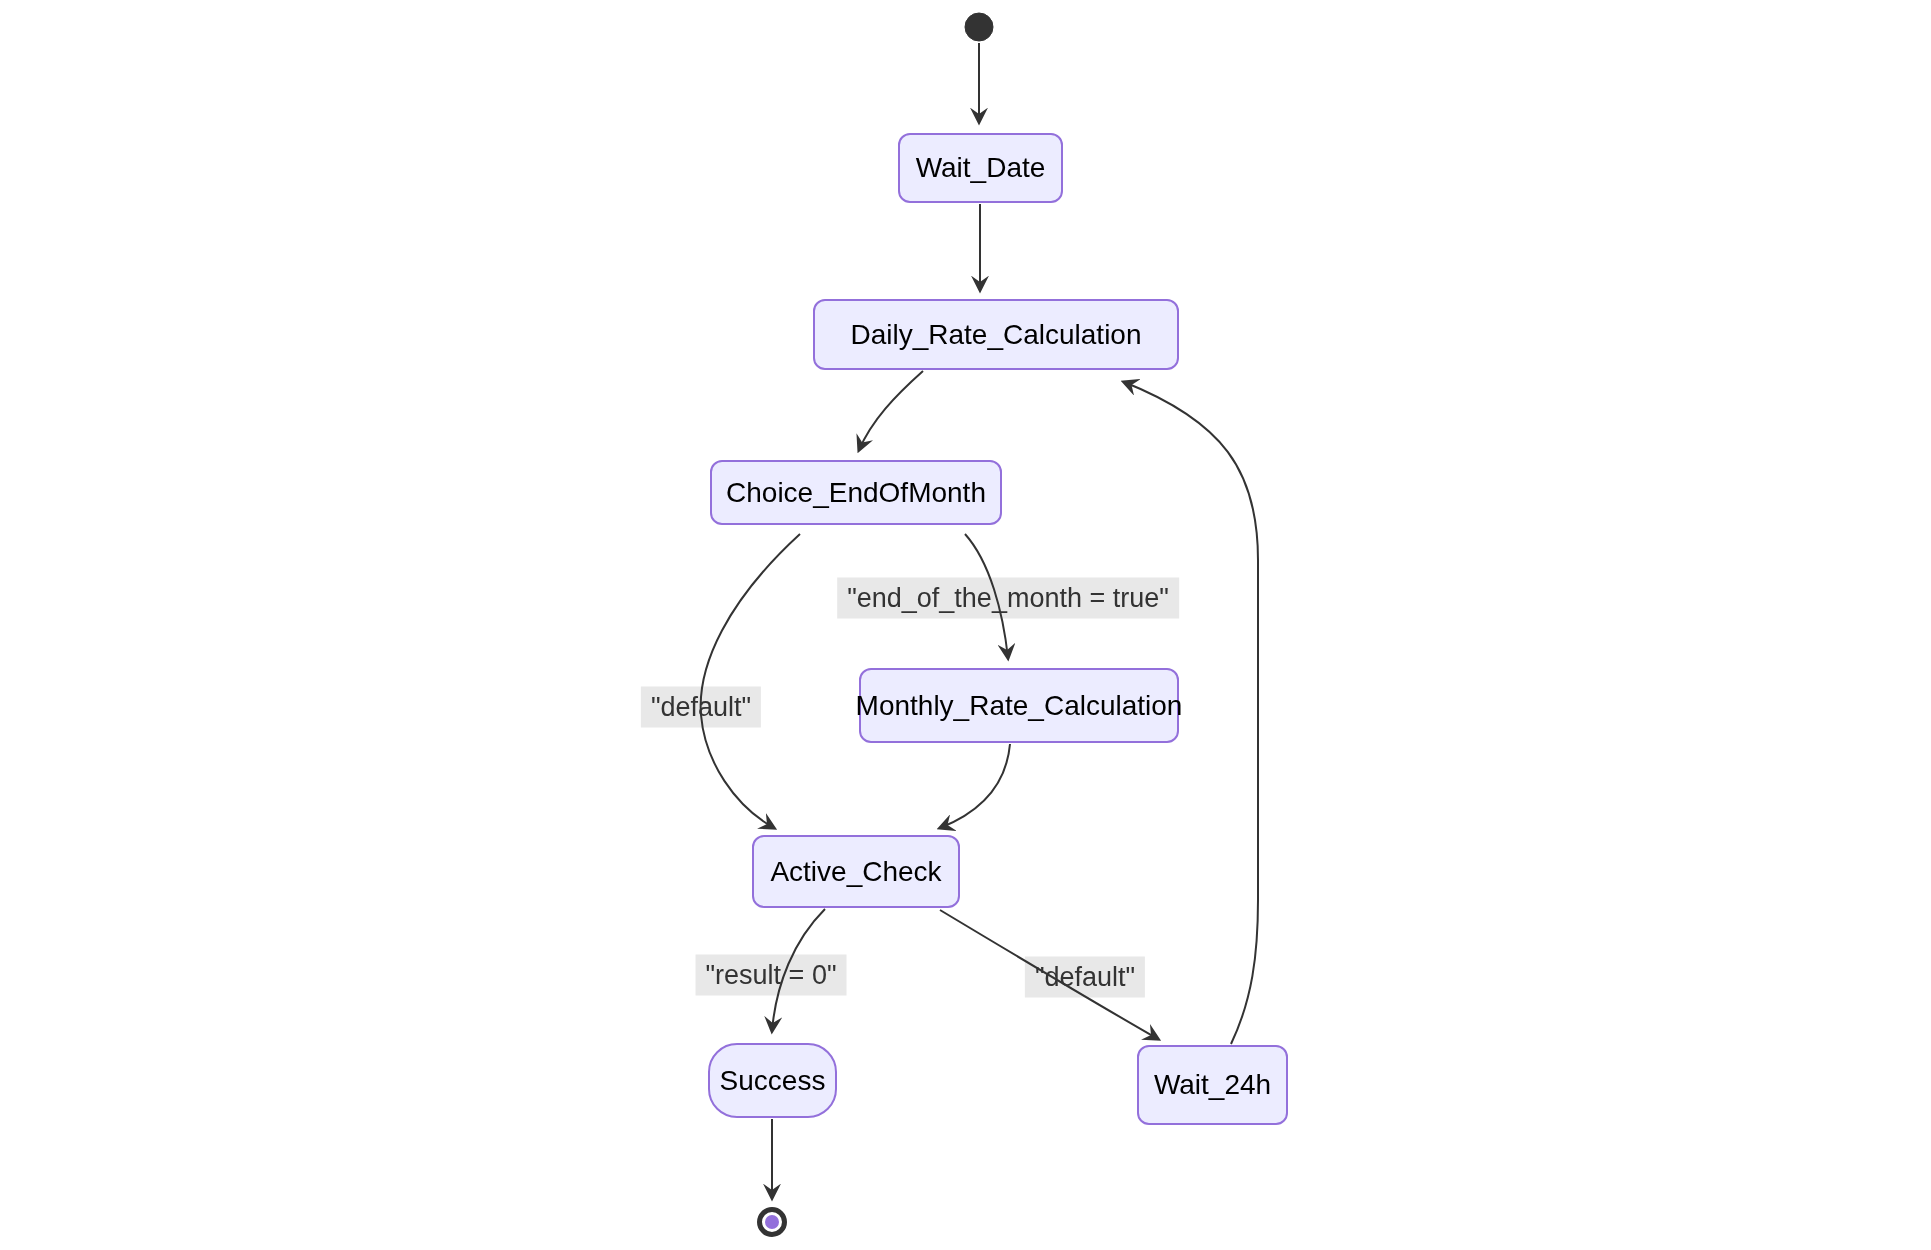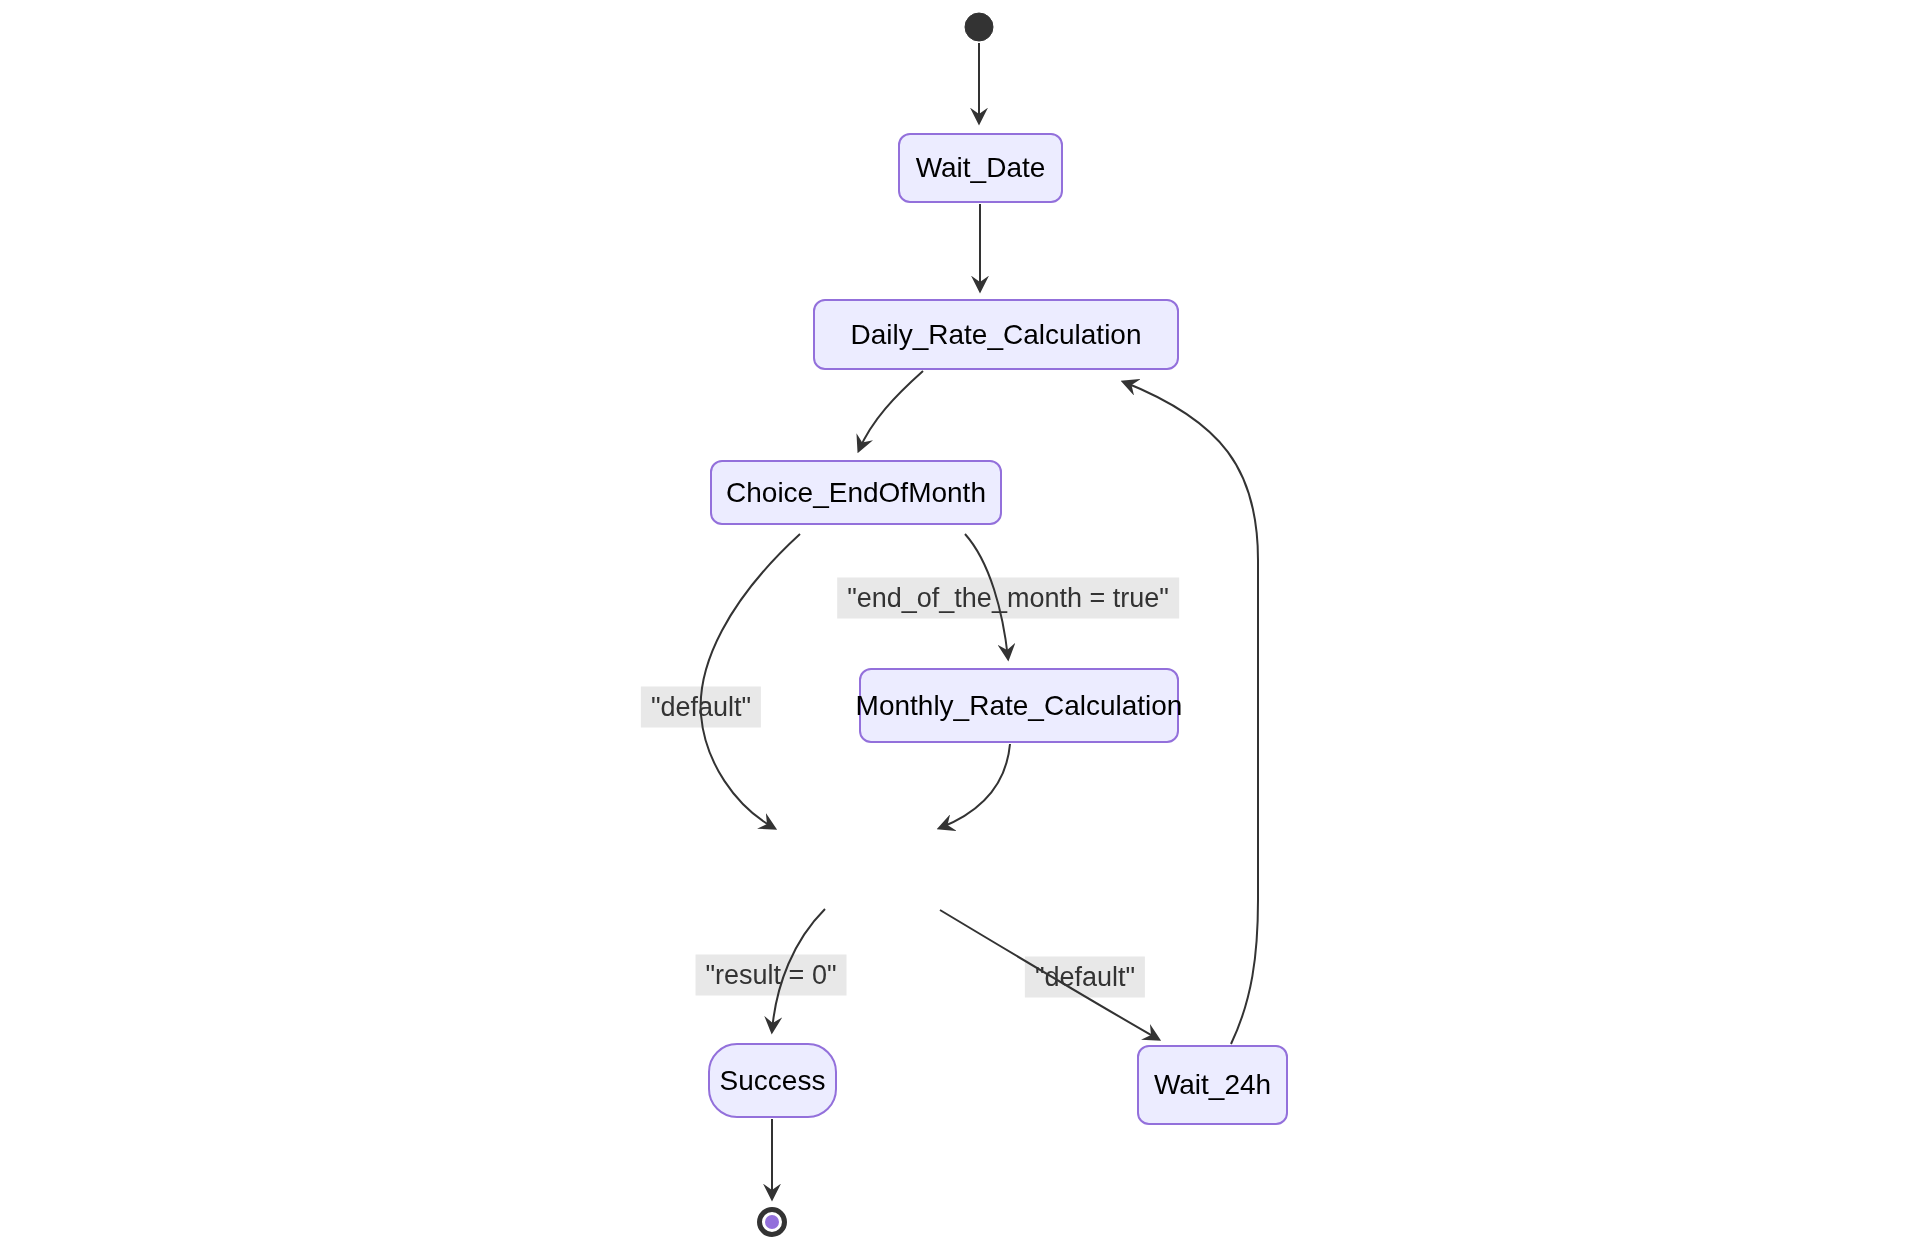--- a/index.html
+++ b/index.html
@@ -77,20 +77,23 @@
   </div>
   <div class="node" id="n-daily">
     <span>Daily_Rate_Calculation</span>
   </div>
   <div class="node" id="n-choice">
     <span>Choice_EndOfMonth</span>
   </div>
   <div class="node" id="n-monthly">
     <span>Monthly_Rate_Calculation</span>
   </div>
+  <div class="node" id="n-active">
+    <span>Active_Check</span>
+  </div>
   <div class="node" id="n-success">
     <span>Success</span>
   </div>
   <div class="node" id="n-wait24h">
     <span>Wait_24h</span>
   </div>
 
   <svg class="edges" viewBox="0 0 1931 1250" xmlns="http://www.w3.org/2000/svg">
     <defs>
       <marker id="arrow" viewBox="0 0 10 10" refX="8" refY="5" markerWidth="9" markerHeight="9" orient="auto-start-reverse">

